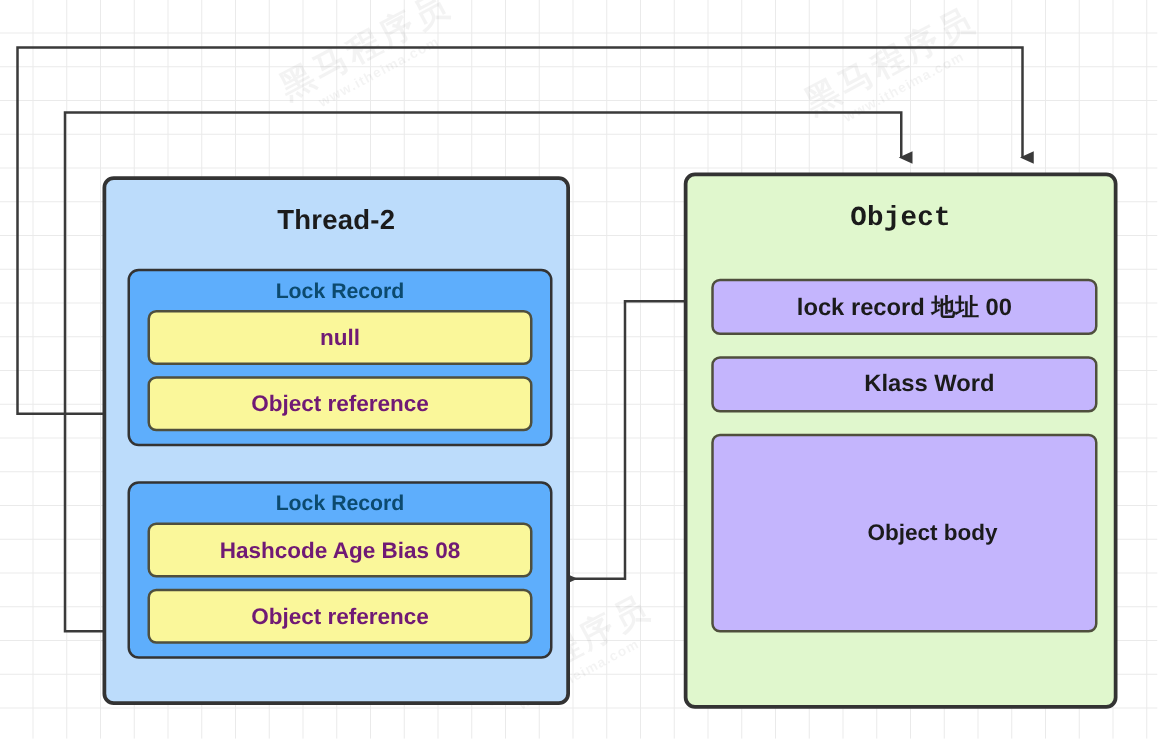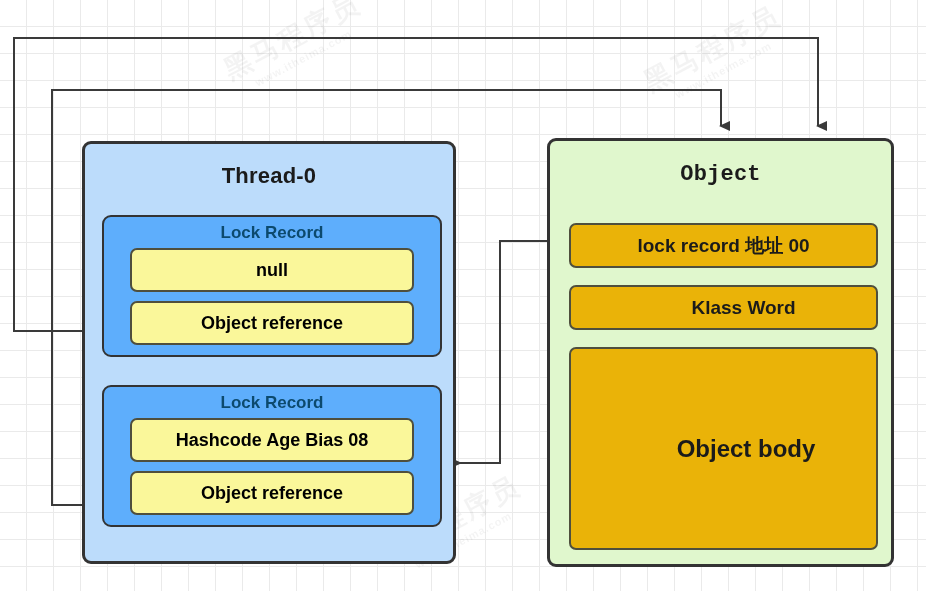--- a/index.html
+++ b/index.html
@@ -54,38 +54,38 @@
     border:2px solid #333333;border-radius:9px;
   }
   #lock-record-0{top:71px;height:142px;}
   #lock-record-1{top:241px;height:142px;}
   .lr-title{
     text-align:center;font-weight:bold;font-size:17px;color:#0c4a6e;
     margin-top:6px;margin-bottom:5px;
   }
   .slot{
     box-sizing:border-box;
-    margin:0 auto 9px auto;width:284px;height:44px;
+    margin:0 auto 9px auto;width:308px;height:44px;
     background:#faf79a;border:2px solid #4f4f3d;border-radius:7px;
     display:flex;align-items:center;justify-content:center;
-    font-weight:bold;font-size:18px;color:#000000;
+    font-weight:bold;font-size:18px;color:#701a75;
     text-align:center;
   }
   #lock-record-0 .slot:first-of-type{margin-bottom:11px;}
 
   .obj-field{
     position:absolute;box-sizing:border-box;
     left:19px;width:309px;
-    background:#eab308;border:2px solid #4f4f3d;border-radius:7px;
+    background:#c4b5fd;border:2px solid #4f4f3d;border-radius:7px;
     display:flex;align-items:center;justify-content:center;
     font-weight:bold;font-size:19px;color:#1b1b1b;
   }
   #obj-field-lock{top:82px;height:45px;}
   #obj-field-klass{top:144px;height:45px;padding-left:40px;}
-  #obj-field-body{top:206px;height:203px;font-size:24px;padding-left:45px;}
+  #obj-field-body{top:206px;height:159px;font-size:18px;padding-left:45px;}
 </style>
 </head>
 <body>
 
 <div id="canvas">
 
   <div class="wm" style="left:220px;top:18px;">
     <span class="big">黑马程序员</span>
     <span class="small">www.itheima.com</span>
   </div>
@@ -111,21 +111,21 @@
     </defs>
 
     <polyline points="110,331 14,331 14,38 818,38 818,126" fill="none" stroke="#3a3a3a" stroke-width="2" marker-end="url(#arrow-down)"></polyline>
 
     <polyline points="110,505 52,505 52,90 721,90 721,126" fill="none" stroke="#3a3a3a" stroke-width="2" marker-end="url(#arrow-down)"></polyline>
 
     <polyline points="566,241 500,241 500,463 452,463" fill="none" stroke="#3a3a3a" stroke-width="2" marker-end="url(#arrow-left)"></polyline>
   </svg>
 
   <div class="panel" id="thread-panel">
-    <div class="panel-title">Thread-0</div>
+    <div class="panel-title">Thread-2</div>
 
     <div class="lock-record" id="lock-record-0">
       <div class="lr-title">Lock Record</div>
       <div class="slot">null</div>
       <div class="slot">Object reference</div>
     </div>
 
     <div class="lock-record" id="lock-record-1">
       <div class="lr-title">Lock Record</div>
       <div class="slot">Hashcode Age Bias 08</div>

